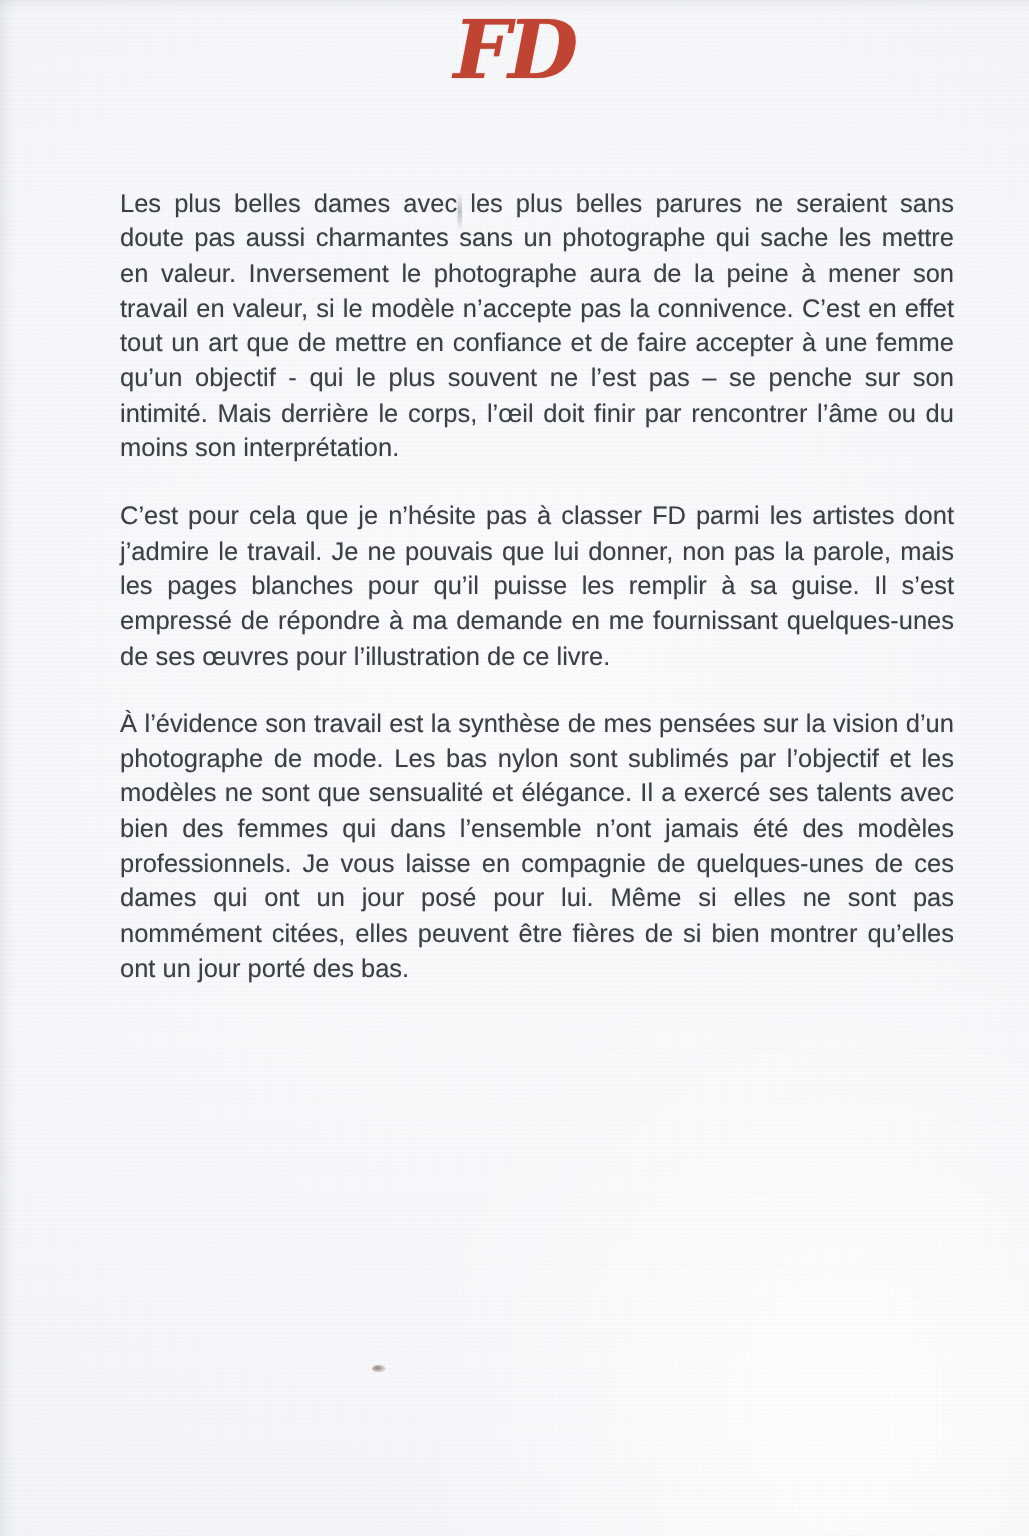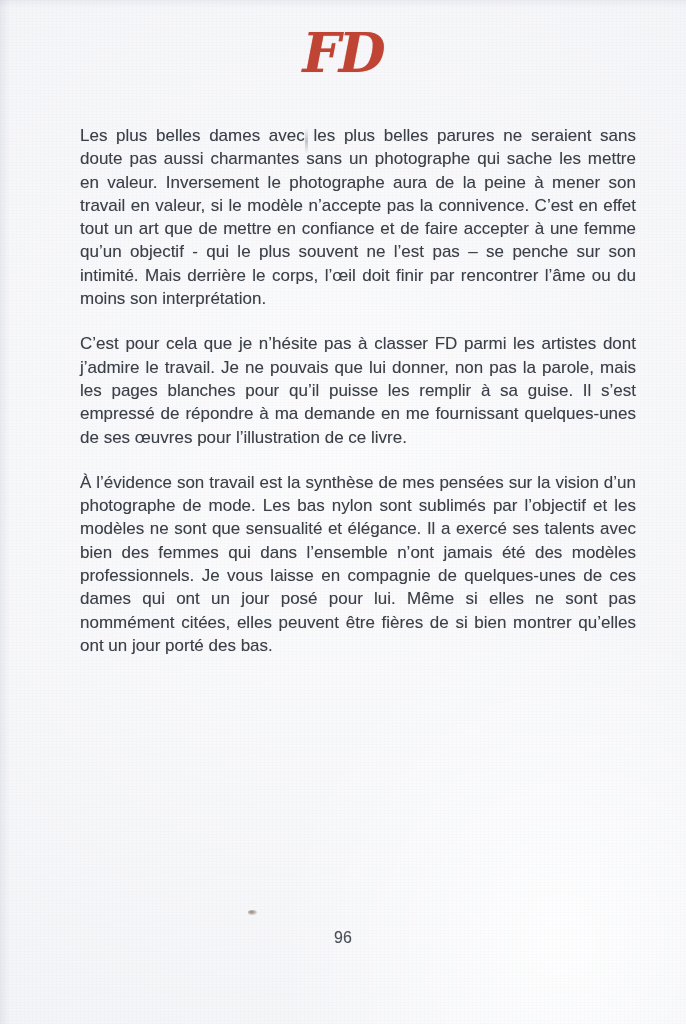--- a/index.html
+++ b/index.html
@@ -48,21 +48,21 @@
   .gutter-top {
     position: absolute;
     top: 0; left: 0;
     width: 100%; height: 8px;
     background: linear-gradient(to bottom, rgba(150,160,178,0.12), rgba(150,160,178,0));
     pointer-events: none;
   }
 
   .monogram {
     position: absolute;
-    top: 26px;
+    top: 6px;
     left: 0;
     width: 100%;
     text-align: center;
     font-family: "DejaVu Serif", serif;
     font-style: italic;
     font-weight: 700;
     font-size: 54px;
     letter-spacing: -2px;
     color: #bf4434;
     text-shadow: 0 0 1px rgba(191,68,52,0.45);
@@ -134,15 +134,14 @@
   <div class="speck s2"></div>
 
   <div class="content">
     <p class="para">Les plus belles dames avec les plus belles parures ne seraient sans doute pas aussi charmantes sans un photographe qui sache les mettre en valeur. Inversement le photographe aura de la peine à mener son travail en valeur, si le modèle n’accepte pas la connivence. C’est en effet tout un art que de mettre en confiance et de faire accepter à une femme qu’un objectif - qui le plus souvent ne l’est pas – se penche sur son intimité. Mais derrière le corps, l’œil doit finir par rencontrer l’âme ou du moins son interprétation.</p>
     <p class="para">C’est pour cela que je n’hésite pas à classer FD parmi les artistes dont j’admire le travail. Je ne pouvais que lui donner, non pas la parole, mais les pages blanches pour qu’il puisse les remplir à sa guise. Il s’est empressé de répondre à ma demande en me fournissant quelques-unes de ses œuvres pour l’illustration de ce livre.</p>
     <p class="para">À l’évidence son travail est la synthèse de mes pensées sur la vision d’un photographe de mode. Les bas nylon sont sublimés par l’objectif et les modèles ne sont que sensualité et élégance. Il a exercé ses talents avec bien des femmes qui dans l’ensemble n’ont jamais été des modèles professionnels. Je vous laisse en compagnie de quelques-unes de ces dames qui ont un jour posé pour lui. Même si elles ne sont pas nommément citées, elles peuvent être fières de si bien montrer qu’elles ont un jour porté des bas.</p>
   </div>
 
   <div class="speck"></div>
 
-  <div class="folio">96</div>
 
 </div>
 
 </body></html>

